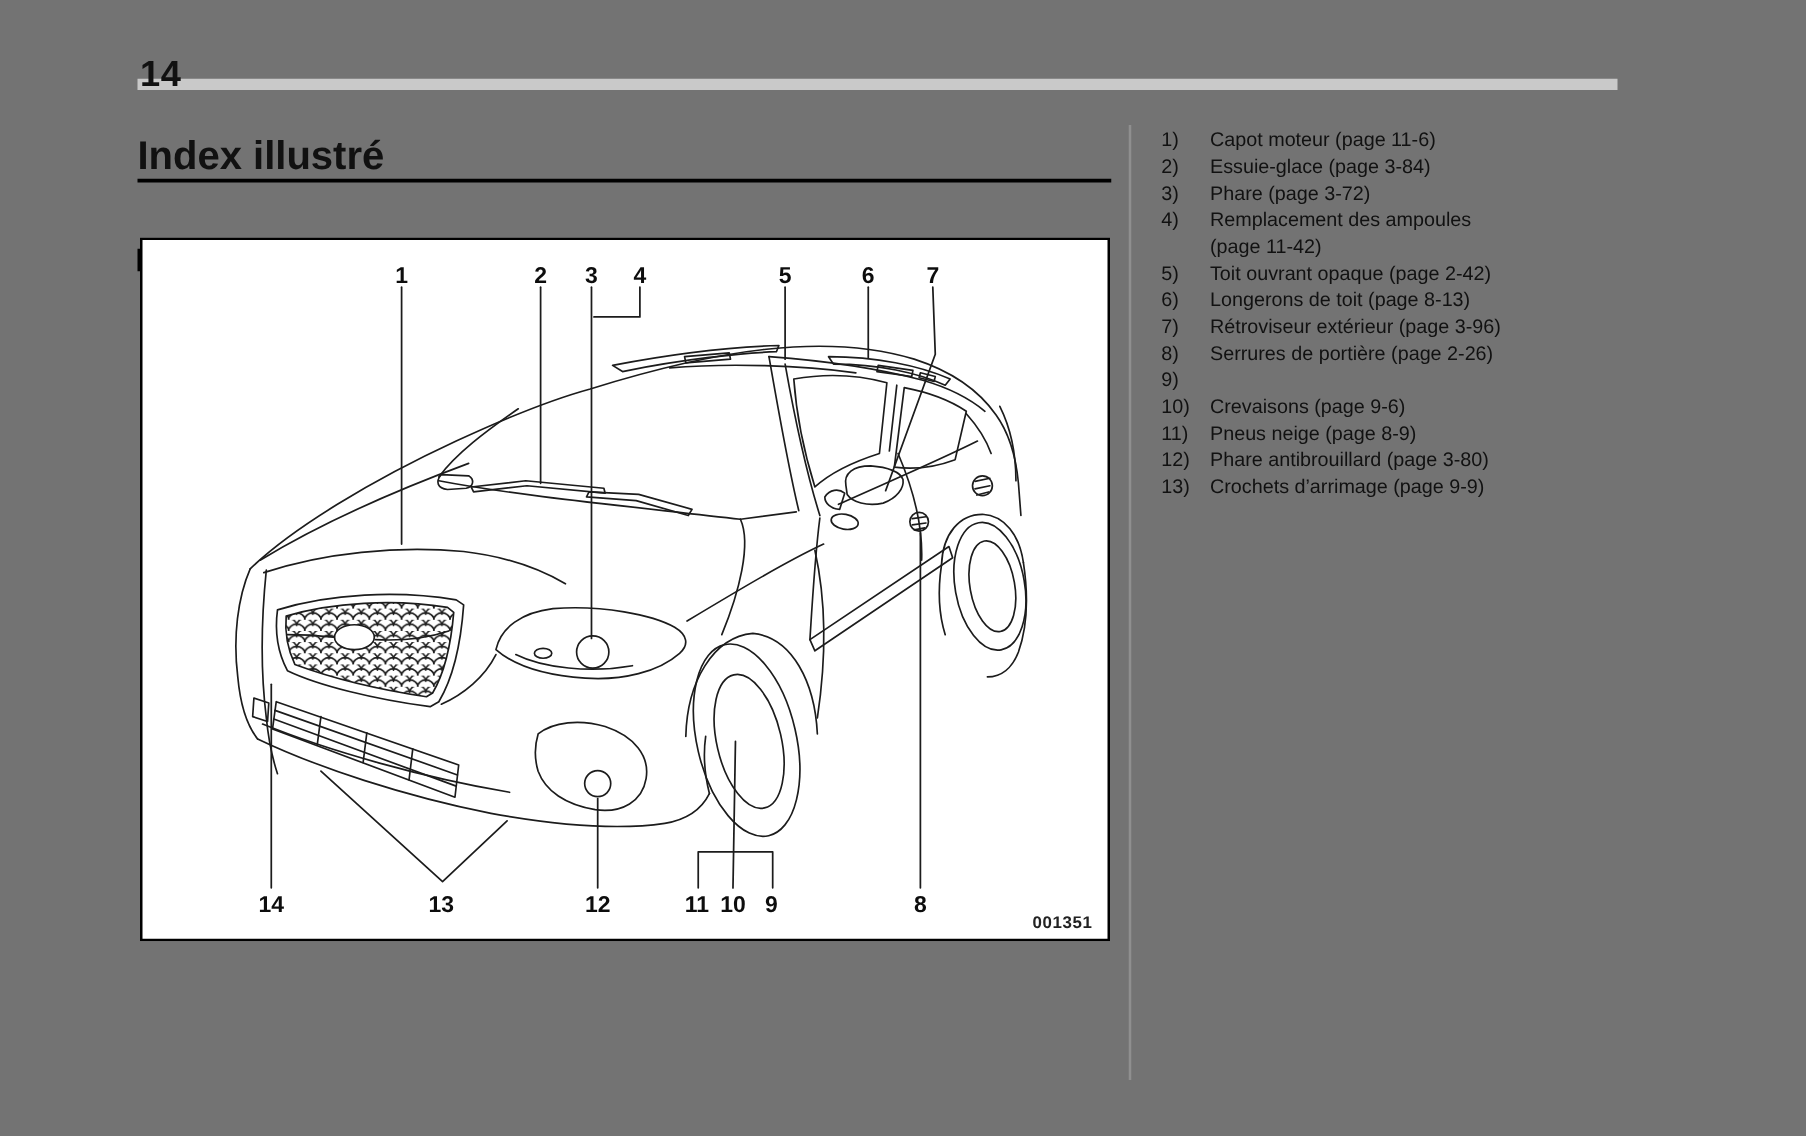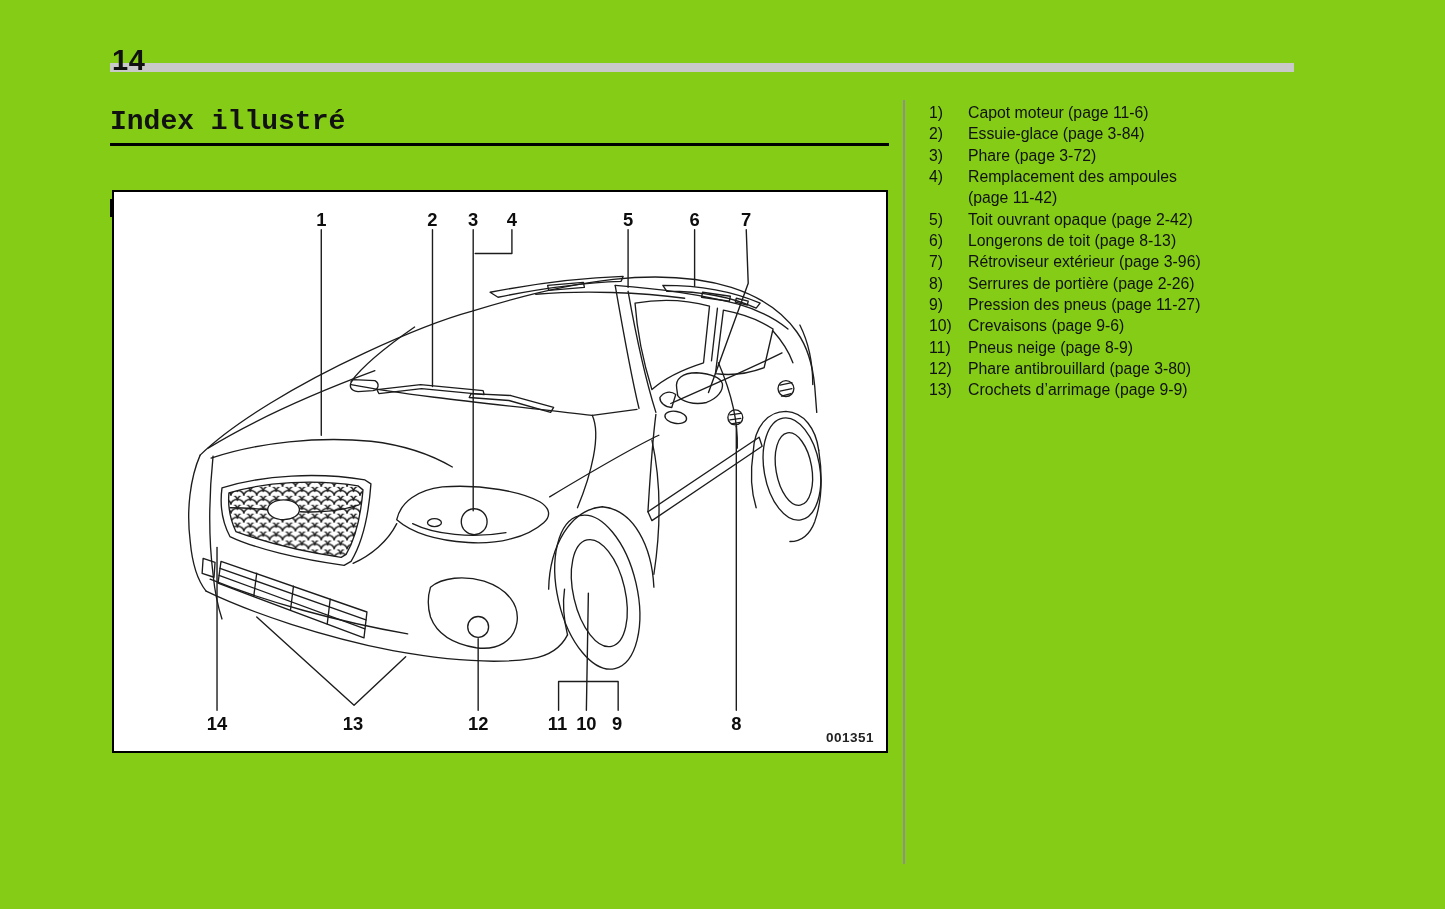--- a/index.html
+++ b/index.html
@@ -1,24 +1,24 @@
 <!DOCTYPE html>
 <html><head>
 <meta charset="utf-8">
 <style>
   * { margin:0; padding:0; box-sizing:border-box; }
   html,body { background:#e8e8e8; }
   .page {
-    position:relative; width:1445px; height:909px; background:#84cc16;
+    position:relative; width:1445px; height:909px; background:#737373;
     font-family:"Liberation Sans", sans-serif; color:#111; overflow:hidden;
   }
   
   .pagebar { position:absolute; left:110px; top:63px; width:1184px; height:9px; }
   .pagenum { position:absolute; left:112px; top:44px; font-size:29px; font-weight:bold; letter-spacing:0.5px; }
-  .title { position:absolute; left:110px; top:106px; font-size:28px; font-weight:bold;font-family:Liberation Mono, monospace; }
+  .title { position:absolute; left:110px; top:106px; font-size:32px; font-weight:bold; }
   .title-rule { position:absolute; left:110px; top:143px; width:779px; height:2.5px; background:#000; }
   .section-head { position:absolute; left:110px; top:158px; display:flex; align-items:flex-end;margin-top:30px; }
   .section-bullet { width:18px; height:18px; background:#000; margin-right:12px; margin-top:3px; }
   .section-label { font-size:25px; font-weight:bold; }
   
   .figure-box { position:absolute; left:112px; top:190px; width:776px; height:563px; border:2px solid #000; background:#fff; }
   .figcode { position:absolute; right:12px; bottom:6px; font-size:13.5px; color:#222; letter-spacing:0.5px;font-weight:bold; }
   #diagram-svg { position:absolute; left:0; top:0; }
   #diagram-svg path, #diagram-svg circle, #diagram-svg ellipse {
     fill:none; stroke:#1c1c1c; stroke-width:1.35; stroke-linecap:round; stroke-linejoin:round;
@@ -225,23 +225,20 @@
         </span>
       </div>
       <div class="legend-row">
         <span class="legend-num">8)</span>
         <span class="legend-text">
           <div>Serrures de portière (page 2-26)</div>
         </span>
       </div>
       <div class="legend-row">
         <span class="legend-num">9)</span>
-        <span class="legend-text">
-          <div>Pression des pneus (page 11-27)</div>
-        </span>
       </div>
       <div class="legend-row">
         <span class="legend-num">10)</span>
         <span class="legend-text">
           <div>Crevaisons (page 9-6)</div>
         </span>
       </div>
       <div class="legend-row">
         <span class="legend-num">11)</span>
         <span class="legend-text">

